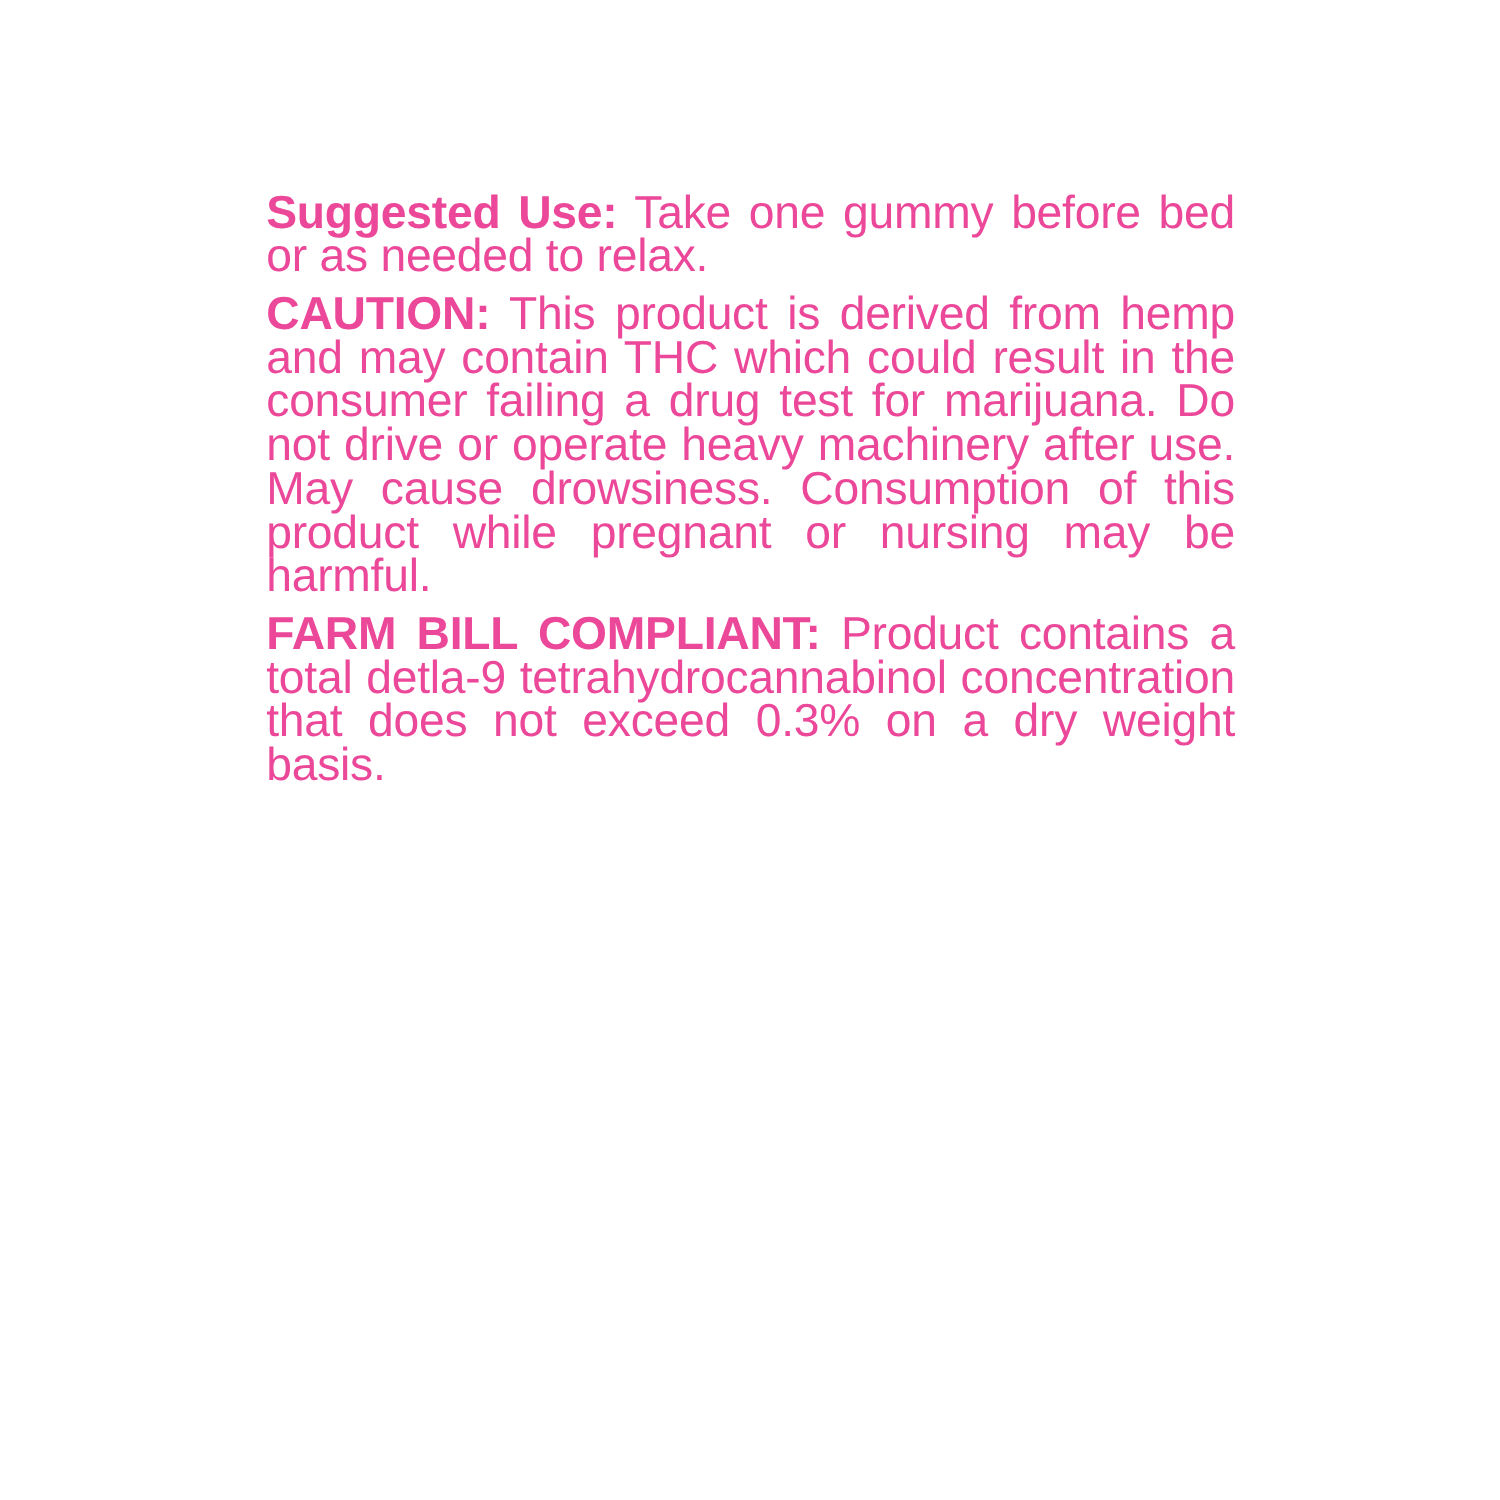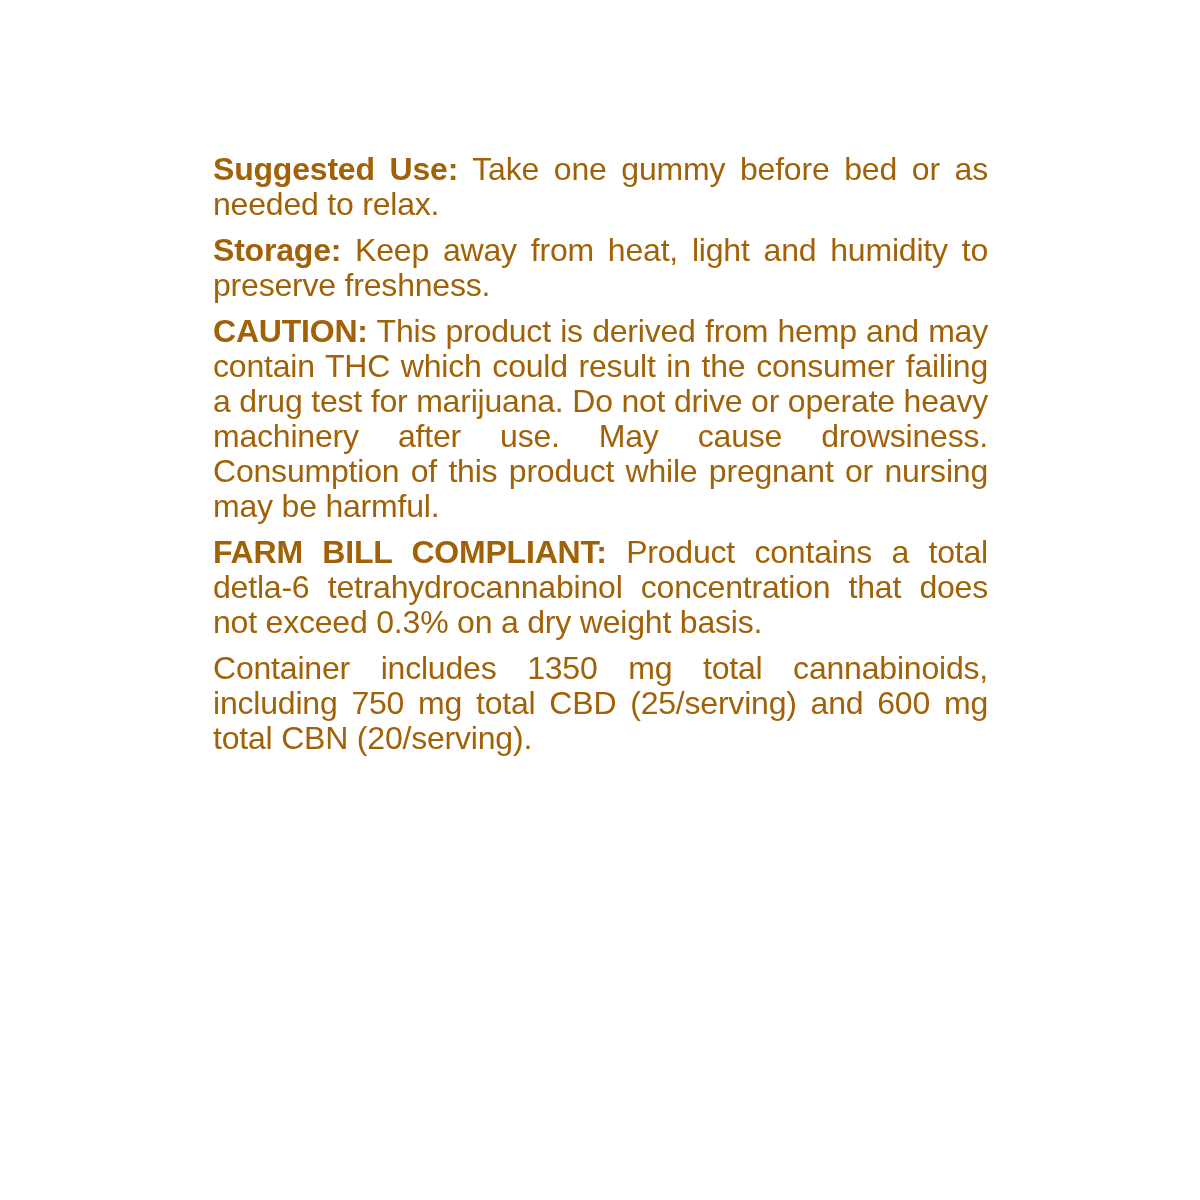--- a/index.html
+++ b/index.html
@@ -16,41 +16,39 @@
     overflow: hidden;
   }
   .label-container {
     position: absolute;
     left: 213px;
     top: 152px;
     width: 775px;
   }
   .para {
     margin: 0 0 11px 0;
-    font-size: 32px;
+    font-size: 37px;
     line-height: 35px;
     text-align: justify;
     letter-spacing: -0.2px;
-    color: #a16207;
+    color: #ec4899;
   }
   .para .lead {
     font-weight: bold;
   }
 </style>
 </head>
 <body>
 
 <div class="label-container">
 
   <p class="para"><span class="lead">Suggested Use:</span><span> Take one gummy before bed or as needed to relax.</span></p>
 
-  <p class="para"><span class="lead">Storage:</span><span> Keep away from heat, light and humidity to preserve freshness.</span></p>
 
 
 
 
   <p class="para"><span class="lead">CAUTION:</span><span> This product is derived from hemp and may contain THC which could result in the consumer failing a drug test for marijuana. Do not drive or operate heavy machinery after use. May cause drowsiness. Consumption of this product while pregnant or nursing may be harmful.</span></p>
 
-  <p class="para"><span class="lead">FARM BILL COMPLIANT:</span><span> Product contains a total detla-6 tetrahydrocannabinol concentration that does not exceed 0.3% on a dry weight basis.</span></p>
+  <p class="para"><span class="lead">FARM BILL COMPLIANT:</span><span> Product contains a total detla-9 tetrahydrocannabinol concentration that does not exceed 0.3% on a dry weight basis.</span></p>
 
-  <p class="para"><span class="lead"></span><span>Container includes 1350 mg total cannabinoids, including 750 mg total CBD (25/serving) and 600 mg total CBN (20/serving).</span></p>
 
 </div>
 
 </body></html>

